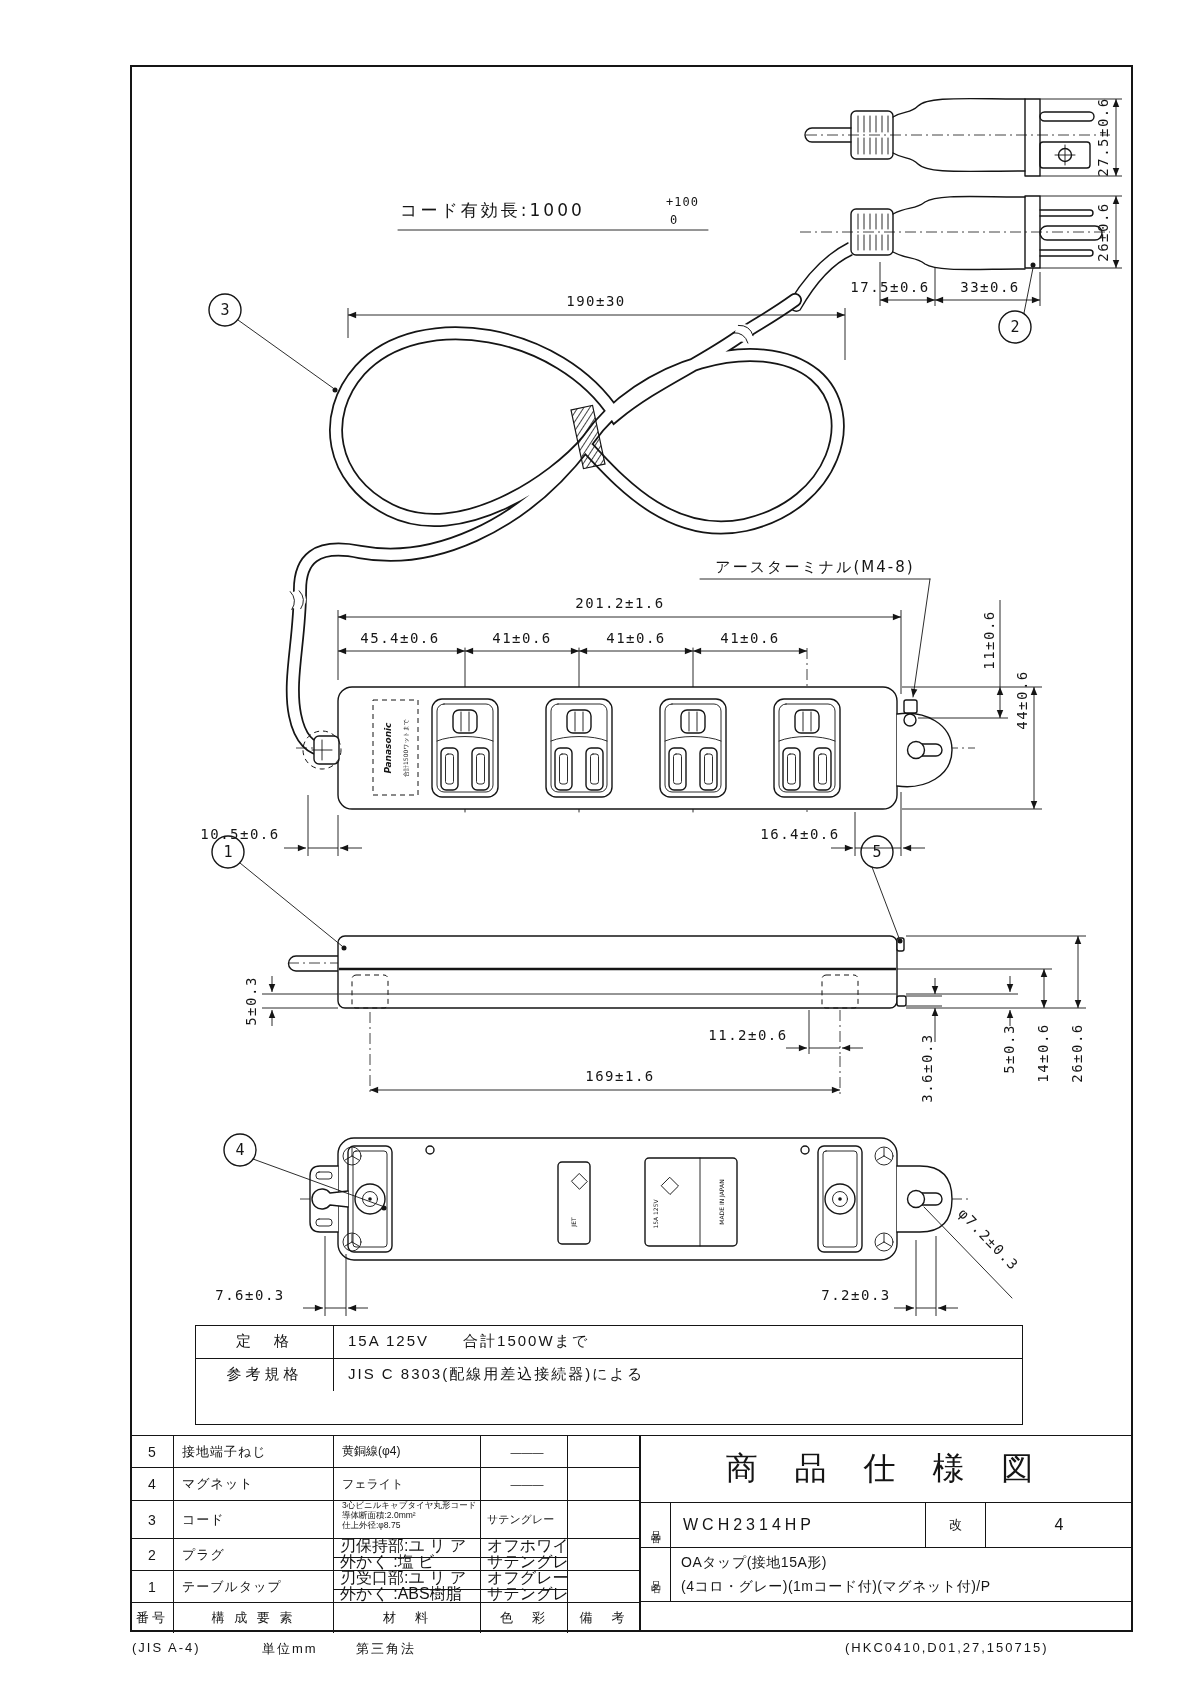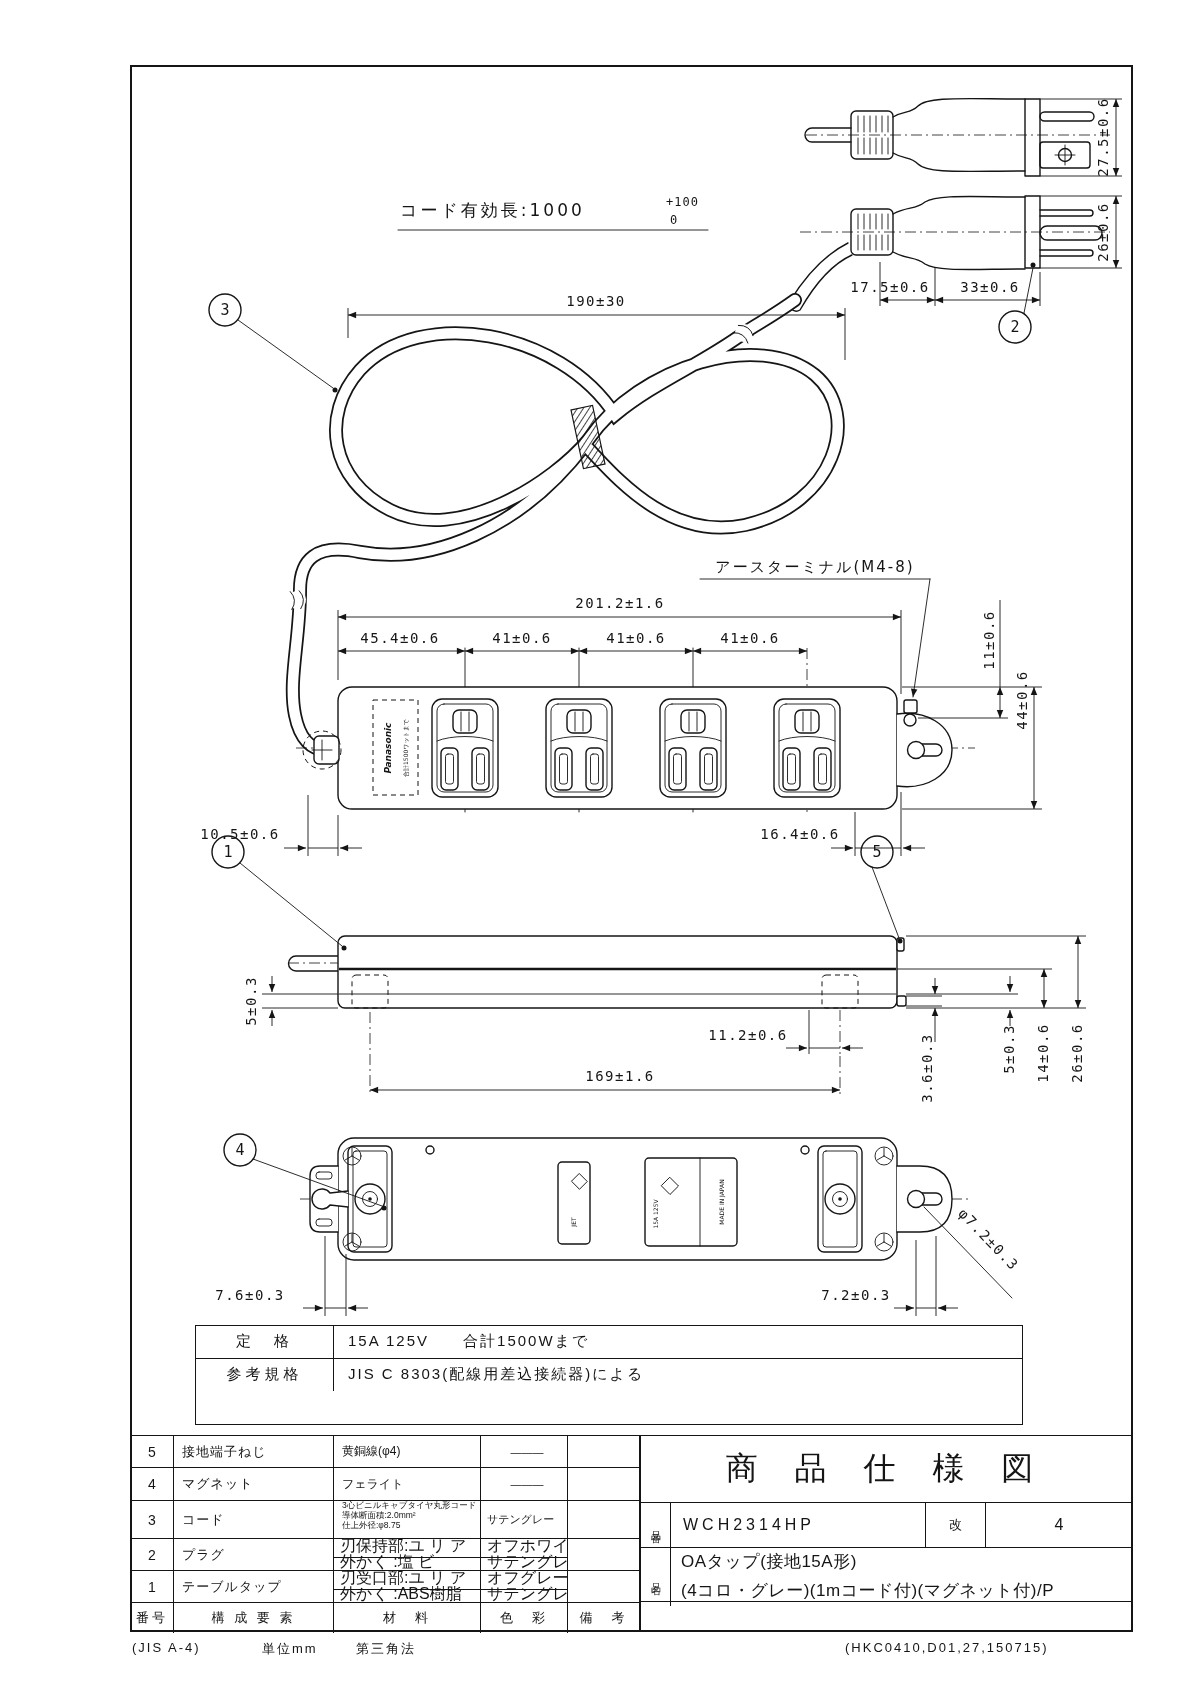--- a/index.html
+++ b/index.html
@@ -52,21 +52,21 @@
   #title-block{left:640px;top:1435px;width:493px;height:197px;display:grid;grid-template-rows:67px 45px 54px 1fr;border-left:1.2px solid #151515;}
   .tb-row{display:grid}
   .tb-title{font-size:32px;letter-spacing:14px;display:flex;align-items:center;justify-content:center;border-bottom:1.2px solid #151515}
   .tb-r2{grid-template-columns:30px 255px 60px 1fr;border-bottom:1.2px solid #151515}
   .tb-r3{grid-template-columns:30px 1fr;border-bottom:1.2px solid #151515}
   .vlab{writing-mode:vertical-rl;text-orientation:upright;font-size:10px;display:flex;align-items:center;justify-content:center;
         border-right:1.2px solid #151515;letter-spacing:2px}
   .tb-pn{font-size:16px;letter-spacing:4px;display:flex;align-items:center;padding-left:12px;border-right:1.2px solid #151515}
   .tb-kai{font-size:13px;display:flex;align-items:center;justify-content:center;border-right:1.2px solid #151515}
   .tb-rev{font-size:16px;display:flex;align-items:center;justify-content:center}
-  .tb-name{display:flex;flex-direction:column;justify-content:center;padding-left:10px;font-size:17px;line-height:1.7;letter-spacing:0.5px}
+  .tb-name{display:flex;flex-direction:column;justify-content:center;padding-left:10px;font-size:14px;line-height:1.7;letter-spacing:0.5px}
   .tb-co{font-size:21px;letter-spacing:9px;display:flex;align-items:center;justify-content:center}
   .ftr{position:absolute;font-size:13px;letter-spacing:2px;top:1640px}
 </style>
 </head>
 <body>
 
 <div id="page">
   <div id="frame"></div>
 
   <svg width="1190" height="1683" viewBox="0 0 1190 1683">

